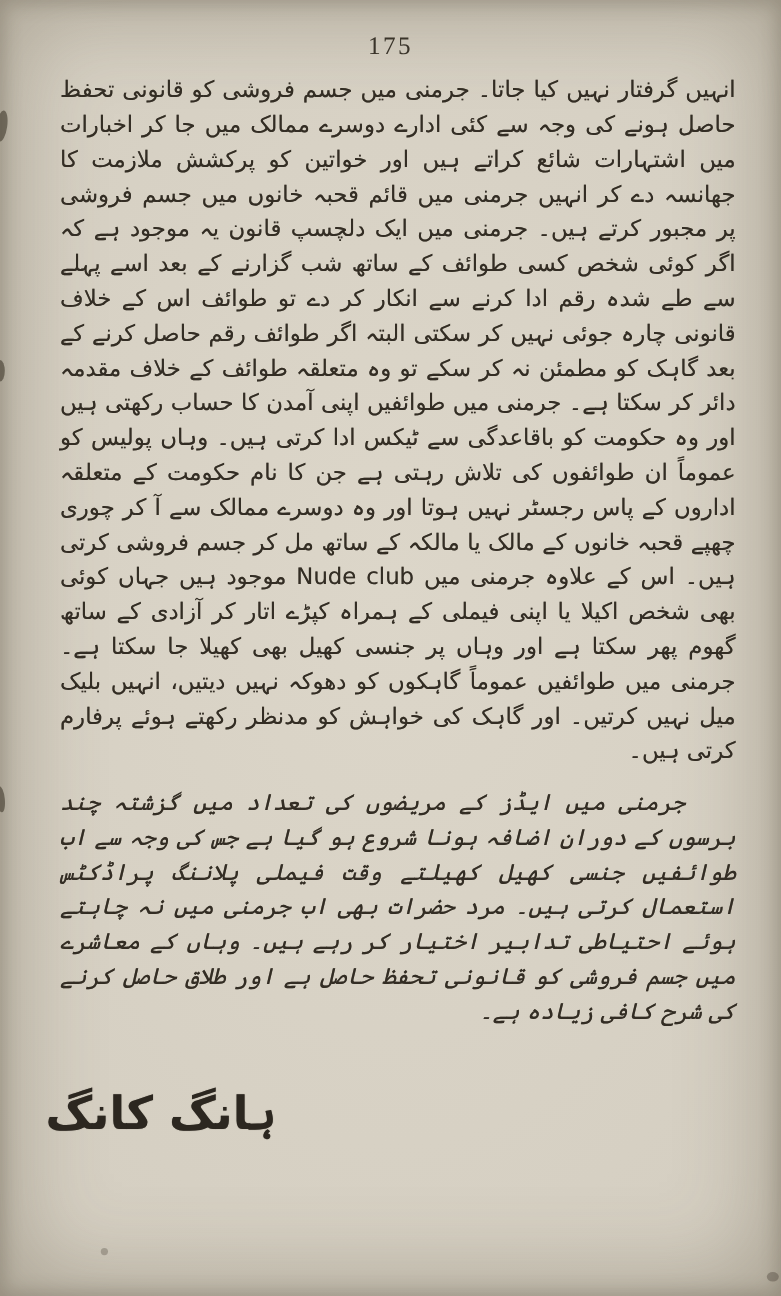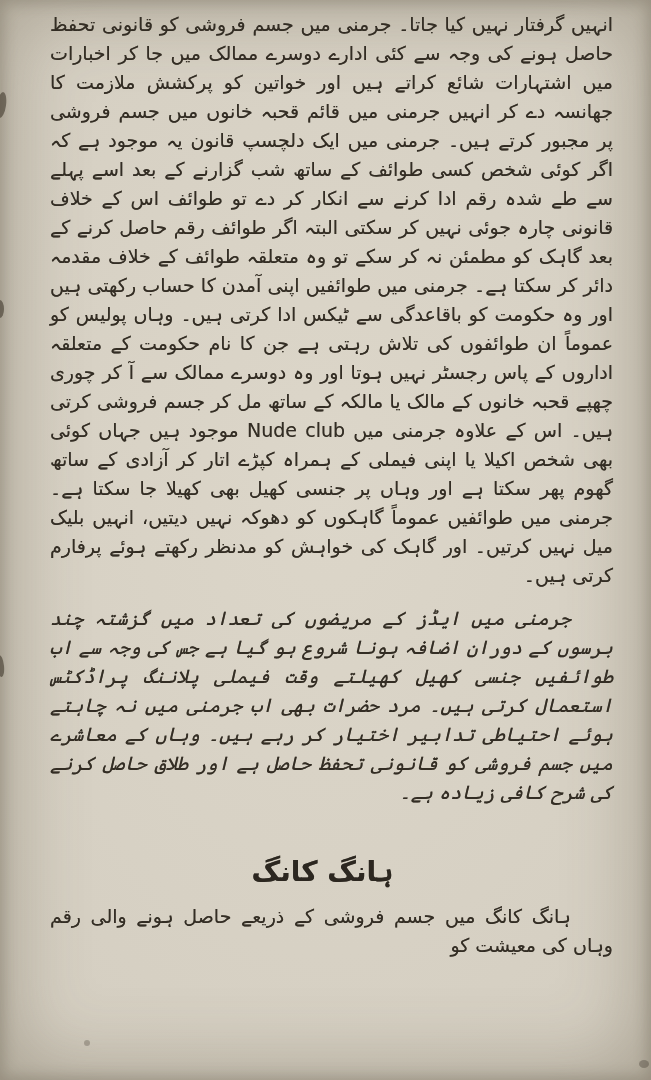--- a/index.html
+++ b/index.html
@@ -44,22 +44,22 @@
   }
   .para.indent {
     text-indent: 42px;
   }
   .para.second {
     margin-top: 14px;
     font-style: italic;
   }
   .heading {
     margin: 48px 6px 14px 0;
-    text-align: center;
-    font-size: 28px;
+    text-align: left;
+    font-size: 38px;
     font-weight: bold;
     color: #2c2720;
     text-shadow: 0 0 0.6px rgba(30, 25, 16, 0.6);
   }
   .para.footer-para {
     margin-top: 10px;
   }
   .artifact {
     position: absolute;
     background: rgba(55, 47, 35, 0.55);
@@ -69,30 +69,30 @@
   .artifact.a2 { left: -4px; top: 300px; width: 8px;  height: 18px; }
   .artifact.a3 { left: -3px; top: 655px; width: 7px;  height: 22px; transform: rotate(-6deg); }
   .artifact.a4 { right: 2px; bottom: 12px; width: 10px; height: 8px; opacity: 0.6; }
   .artifact.a5 { left: 84px; bottom: 34px; width: 6px; height: 6px; opacity: 0.5; }
 </style>
 </head>
 <body>
 
 <div class="scan">
 
+  <div class="page-number">175</div>
 
   <div class="content">
 
     <p class="para">انہیں گرفتار نہیں کیا جاتا۔ جرمنی میں جسم فروشی کو قانونی تحفظ حاصل ہونے کی وجہ سے کئی ادارے دوسرے ممالک میں جا کر اخبارات میں اشتہارات شائع کراتے ہیں اور خواتین کو پرکشش ملازمت کا جھانسہ دے کر انہیں جرمنی میں قائم قحبہ خانوں میں جسم فروشی پر مجبور کرتے ہیں۔ جرمنی میں ایک دلچسپ قانون یہ موجود ہے کہ اگر کوئی شخص کسی طوائف کے ساتھ شب گزارنے کے بعد اسے پہلے سے طے شدہ رقم ادا کرنے سے انکار کر دے تو طوائف اس کے خلاف قانونی چارہ جوئی نہیں کر سکتی البتہ اگر طوائف رقم حاصل کرنے کے بعد گاہک کو مطمئن نہ کر سکے تو وہ متعلقہ طوائف کے خلاف مقدمہ دائر کر سکتا ہے۔ جرمنی میں طوائفیں اپنی آمدن کا حساب رکھتی ہیں اور وہ حکومت کو باقاعدگی سے ٹیکس ادا کرتی ہیں۔ وہاں پولیس کو عموماً ان طوائفوں کی تلاش رہتی ہے جن کا نام حکومت کے متعلقہ اداروں کے پاس رجسٹر نہیں ہوتا اور وہ دوسرے ممالک سے آ کر چوری چھپے قحبہ خانوں کے مالک یا مالکہ کے ساتھ مل کر جسم فروشی کرتی ہیں۔ اس کے علاوہ جرمنی میں Nude club موجود ہیں جہاں کوئی بھی شخص اکیلا یا اپنی فیملی کے ہمراہ کپڑے اتار کر آزادی کے ساتھ گھوم پھر سکتا ہے اور وہاں پر جنسی کھیل بھی کھیلا جا سکتا ہے۔ جرمنی میں طوائفیں عموماً گاہکوں کو دھوکہ نہیں دیتیں، انہیں بلیک میل نہیں کرتیں۔ اور گاہک کی خواہش کو مدنظر رکھتے ہوئے پرفارم کرتی ہیں۔</p>
 
     <p class="para indent second">جرمنی میں ایڈز کے مریضوں کی تعداد میں گزشتہ چند برسوں کے دوران اضافہ ہونا شروع ہو گیا ہے جس کی وجہ سے اب طوائفیں جنسی کھیل کھیلتے وقت فیملی پلاننگ پراڈکٹس استعمال کرتی ہیں۔ مرد حضرات بھی اب جرمنی میں نہ چاہتے ہوئے احتیاطی تدابیر اختیار کر رہے ہیں۔ وہاں کے معاشرے میں جسم فروشی کو قانونی تحفظ حاصل ہے اور طلاق حاصل کرنے کی شرح کافی زیادہ ہے۔</p>
 
     <h2 class="heading">ہانگ کانگ</h2>
 
-    <p class="para indent footer-para">ہانگ کانگ میں جسم فروشی کے ذریعے حاصل ہونے والی رقم وہاں کی معیشت کو</p>
 
   </div>
 
   <div class="artifact a1"></div>
   <div class="artifact a2"></div>
   <div class="artifact a3"></div>
   <div class="artifact a4"></div>
   <div class="artifact a5"></div>
 
 </div>

